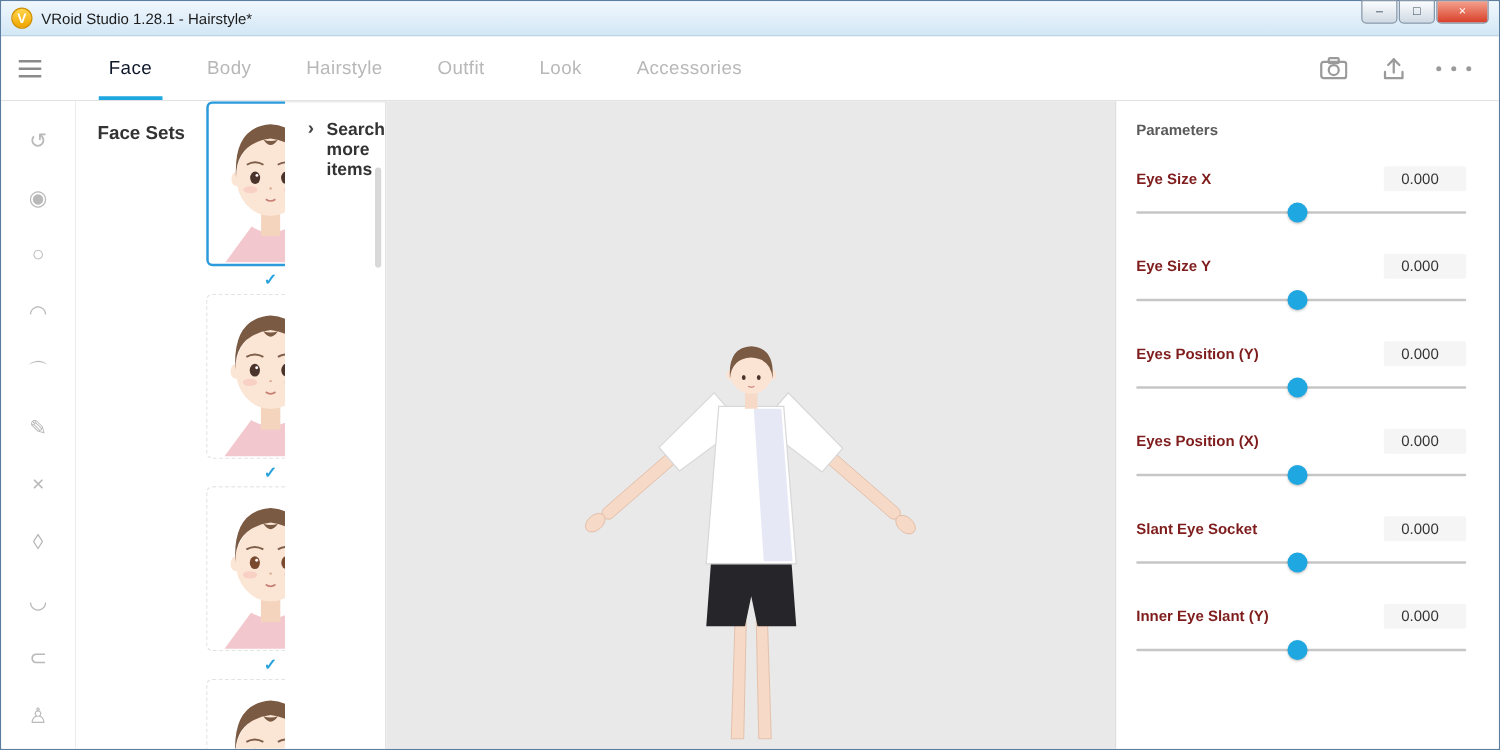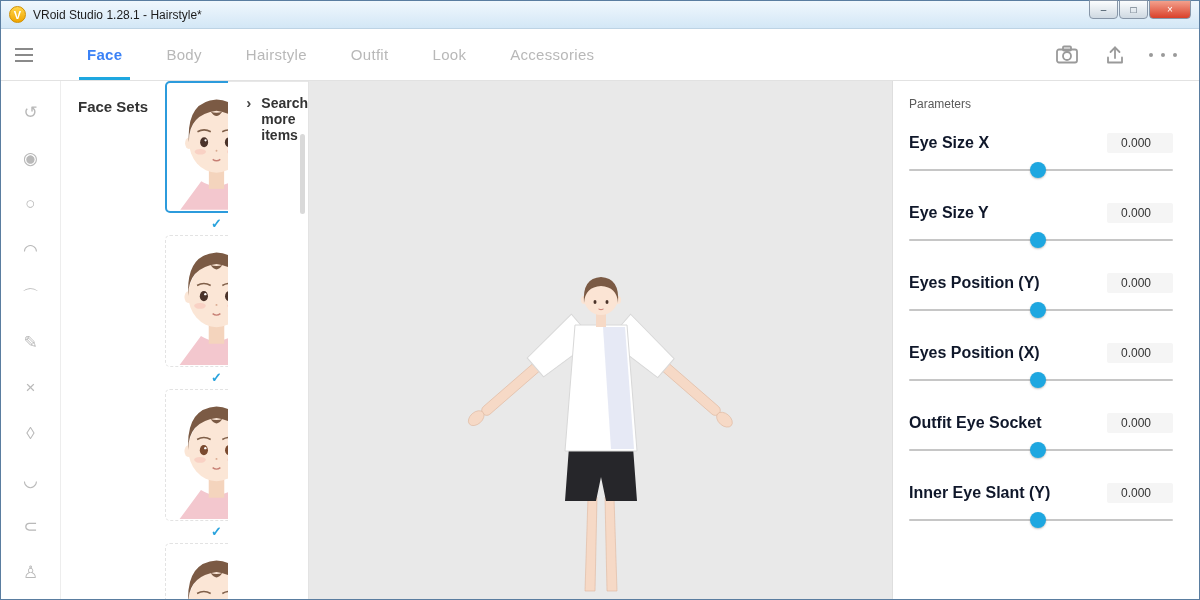--- a/index.html
+++ b/index.html
@@ -21,21 +21,21 @@
             font-size:10px; color:#3a4a5a; background:linear-gradient(#fbfdfe,#cfd9e2);
             border:1px solid #8796a8; border-radius:0 0 4px 4px; cursor:pointer; }
   .win-btn.close{ width:42px; background:linear-gradient(#f3a08c,var(--close)); color:#fff; }
 
   
   .navbar{ height:52px; flex:0 0 52px; display:flex; align-items:stretch; border-bottom:1px solid #e2e2e2; padding:0 14px; background:#fff; }
   .hamburger{ width:40px; display:flex; flex-direction:column; justify-content:center; gap:4px; cursor:pointer; }
   .hamburger span{ width:18px; height:2px; background:#8a8a8a; }
   .nav-tabs{ display:flex; margin-left:10px; }
   .tab{ display:flex; align-items:center; padding:0 22px; font-size:15px; color:#b8b8b8; position:relative; cursor:pointer; letter-spacing:.3px; }
-  .tab.active{ color:#3b82f6; font-weight:bold; }
+  .tab.active{ color:#0f172a; font-weight:normal; }
   .tab.active::after{ content:""; position:absolute; left:14px; right:14px; bottom:0; height:3px; background:var(--accent); }
   .nav-actions{ margin-left:auto; display:flex; align-items:center; gap:12px; padding-right:4px; }
   .action-btn{ width:36px; height:36px; display:flex; align-items:center; justify-content:center; cursor:pointer; }
   .kebab span{ display:block; width:4px; height:4px; border-radius:50%; background:#9a9a9a; margin:2px auto; }
 
   
   .content{ flex:1; display:flex; min-height:0; }
 
   .tool-strip{ width:60px; flex:0 0 60px; border-right:1px solid #ededed; padding-top:8px; background:#fff; }
   .tool{ height:46px; display:flex; align-items:center; justify-content:center; font-size:17px; color:#b9b9b9; cursor:pointer; }
@@ -49,25 +49,25 @@
   .check{ height:22px; line-height:22px; font-size:13px; color:var(--check); font-weight:bold; }
   .fs-scrollbar{ position:absolute; right:3px; top:53px; width:5px; height:80px; border-radius:3px; background:#d9d9d9; cursor:pointer; }
   .fs-footer{ height:56px; flex:0 0 56px; border-top:1px solid #e7e7e7; display:flex; align-items:flex-start; padding:13px 0 0 18px; gap:10px; cursor:pointer; }
   .fs-footer .chev{ color:#444; font-size:15px; font-weight:bold; line-height:16px; }
   .fs-footer .label{ font-size:14px; font-weight:bold; color:#333; }
 
   .viewport{ flex:1; background:var(--viewport-bg); position:relative; overflow:hidden; }
   .character{ position:absolute; left:50%; bottom:0; transform:translateX(-50%); }
 
   .params{ width:307px; flex:0 0 307px; border-left:1px solid #dedede; background:#fff; padding:0 26px 0 16px; overflow:hidden; }
-  .params-title{ font-size:12px; font-weight:normal; color:#5a5a5a; margin-top:16px; }
+  .params-title{ font-size:12px; font-weight:bold; color:#5a5a5a; margin-top:16px; }
   .param-list{ margin-top:22px; }
   .slider-row{ height:70px; }
   .slider-top{ display:flex; justify-content:space-between; align-items:center; }
-  .slider-label{ font-size:16px; font-weight:bold; color:#0f172a; }
+  .slider-label{ font-size:12px; font-weight:bold; color:#7f1d1d; }
   .slider-value{ width:66px; height:20px; background:#f5f5f5; border-radius:2px; font-size:12px; color:#333;
                  text-align:center; padding:3px 8px 0 0; cursor:text; }
   .slider-track{ position:relative; height:2px; background:#c6c6c6; margin-top:16px; border-radius:1px; cursor:pointer; }
   .slider-knob{ position:absolute; top:-7px; width:16px; height:16px; border-radius:50%; background:var(--accent);
                 transform:translateX(-50%); box-shadow:0 1px 2px rgba(0,0,0,.25); cursor:grab; }
 </style>
 </head>
 <body>
 
 <div class="window">
@@ -357,21 +357,21 @@
     <div class="slider-top">
       <span class="slider-label">Eyes Position (X)</span>
       <span class="slider-value">0.000</span>
     </div>
     <div class="slider-track">
       <div class="slider-knob" style="left: 49%;"></div>
     </div>
   </div>
           <div class="slider-row">
     <div class="slider-top">
-      <span class="slider-label">Outfit Eye Socket</span>
+      <span class="slider-label">Slant Eye Socket</span>
       <span class="slider-value">0.000</span>
     </div>
     <div class="slider-track">
       <div class="slider-knob" style="left: 49%;"></div>
     </div>
   </div>
           <div class="slider-row">
     <div class="slider-top">
       <span class="slider-label">Inner Eye Slant (Y)</span>
       <span class="slider-value">0.000</span>

